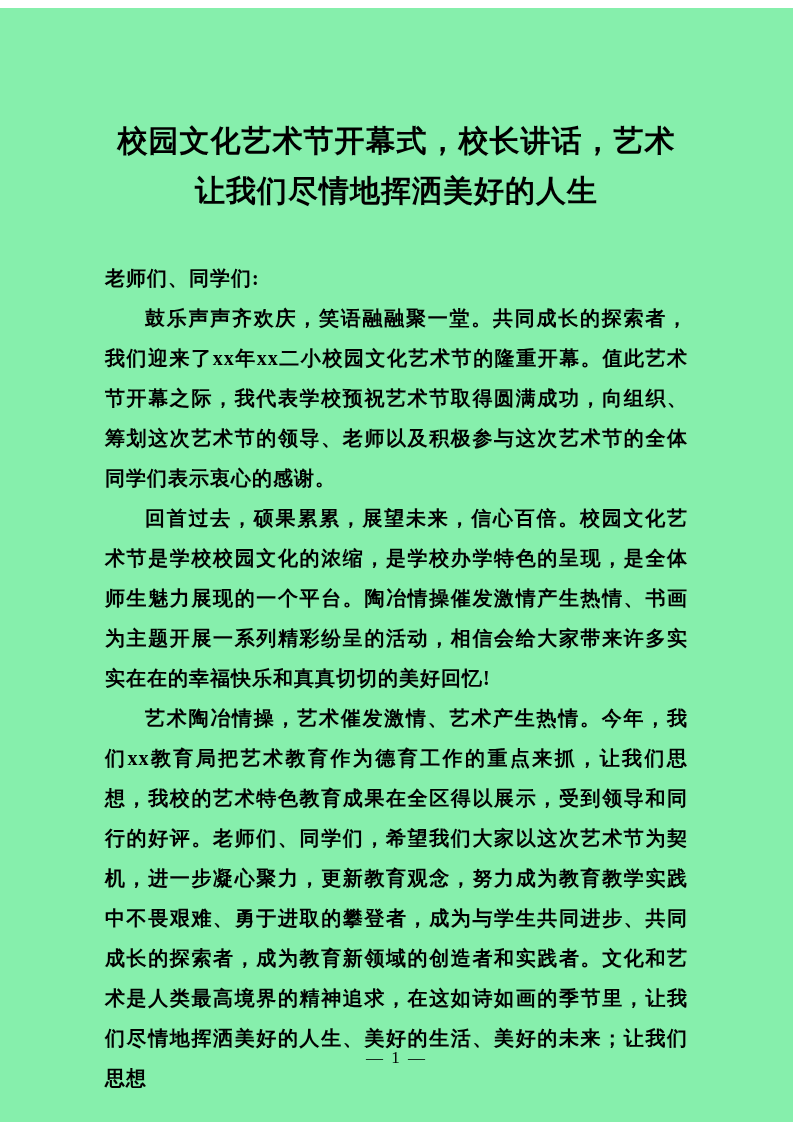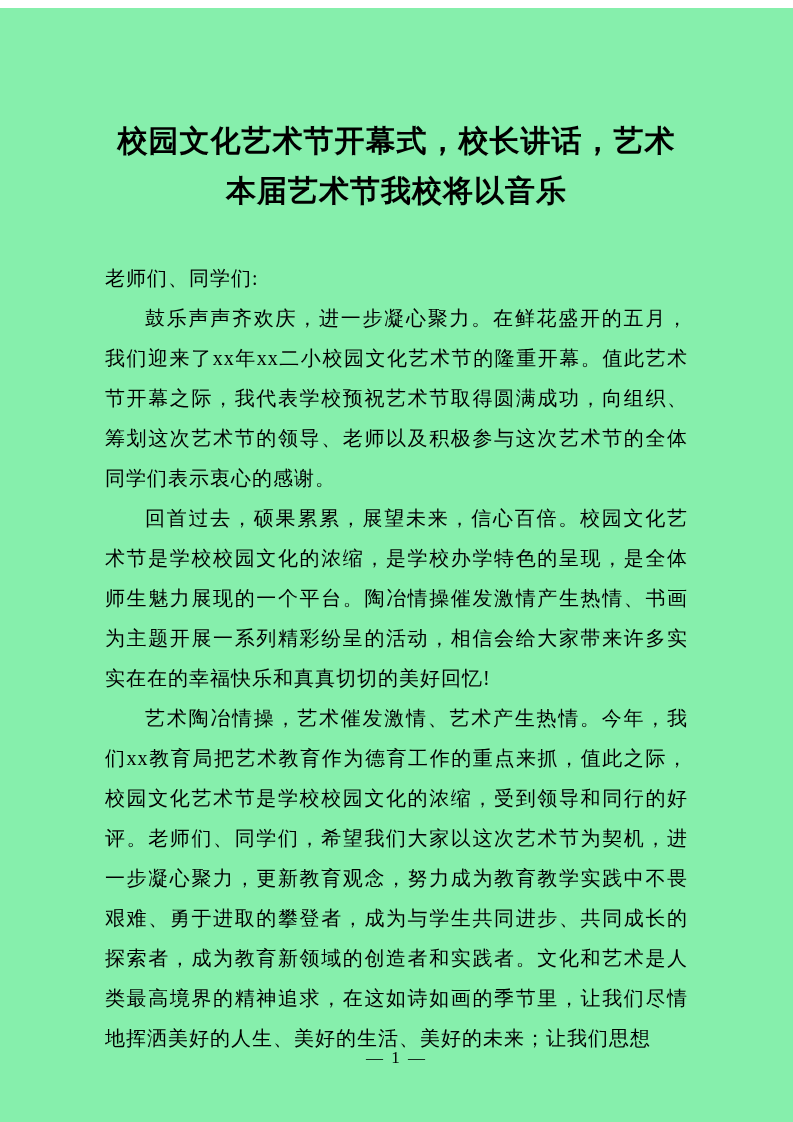--- a/index.html
+++ b/index.html
@@ -36,20 +36,21 @@
     width: 100%;
   }
   .para {
     margin: 0;
     font-size: 20px;
     line-height: 40px;
     text-align: justify;
     letter-spacing: 1px;
     word-break: break-all;
     color: #000000;
+    font-weight: bold;
   }
   .para.indent {
     text-indent: 2em;
   }
   .page-footer {
     position: absolute;
     left: 0;
     right: 0;
     bottom: 62px;
     text-align: center;
@@ -59,25 +60,25 @@
     font-family: "Liberation Serif", "DejaVu Serif", serif;
   }
 </style>
 </head>
 <body>
 
 <div class="page">
 
   <h1 class="doc-title">
     <span class="title-line">校园文化艺术节开幕式，校长讲话，艺术</span>
-    <span class="title-line">本届艺术节我校将以音乐</span>
+    <span class="title-line">让我们尽情地挥洒美好的人生</span>
   </h1>
 
   <div class="doc-body">
     <p class="para">老师们、同学们:</p>
-    <p class="para indent">鼓乐声声齐欢庆，进一步凝心聚力。在鲜花盛开的五月，我们迎来了xx年xx二小校园文化艺术节的隆重开幕。值此艺术节开幕之际，我代表学校预祝艺术节取得圆满成功，向组织、筹划这次艺术节的领导、老师以及积极参与这次艺术节的全体同学们表示衷心的感谢。</p>
+    <p class="para indent">鼓乐声声齐欢庆，笑语融融聚一堂。共同成长的探索者，我们迎来了xx年xx二小校园文化艺术节的隆重开幕。值此艺术节开幕之际，我代表学校预祝艺术节取得圆满成功，向组织、筹划这次艺术节的领导、老师以及积极参与这次艺术节的全体同学们表示衷心的感谢。</p>
     <p class="para indent">回首过去，硕果累累，展望未来，信心百倍。校园文化艺术节是学校校园文化的浓缩，是学校办学特色的呈现，是全体师生魅力展现的一个平台。陶冶情操催发激情产生热情、书画为主题开展一系列精彩纷呈的活动，相信会给大家带来许多实实在在的幸福快乐和真真切切的美好回忆!</p>
-    <p class="para indent">艺术陶冶情操，艺术催发激情、艺术产生热情。今年，我们xx教育局把艺术教育作为德育工作的重点来抓，值此之际，校园文化艺术节是学校校园文化的浓缩，受到领导和同行的好评。老师们、同学们，希望我们大家以这次艺术节为契机，进一步凝心聚力，更新教育观念，努力成为教育教学实践中不畏艰难、勇于进取的攀登者，成为与学生共同进步、共同成长的探索者，成为教育新领域的创造者和实践者。文化和艺术是人类最高境界的精神追求，在这如诗如画的季节里，让我们尽情地挥洒美好的人生、美好的生活、美好的未来；让我们思想</p>
+    <p class="para indent">艺术陶冶情操，艺术催发激情、艺术产生热情。今年，我们xx教育局把艺术教育作为德育工作的重点来抓，让我们思想，我校的艺术特色教育成果在全区得以展示，受到领导和同行的好评。老师们、同学们，希望我们大家以这次艺术节为契机，进一步凝心聚力，更新教育观念，努力成为教育教学实践中不畏艰难、勇于进取的攀登者，成为与学生共同进步、共同成长的探索者，成为教育新领域的创造者和实践者。文化和艺术是人类最高境界的精神追求，在这如诗如画的季节里，让我们尽情地挥洒美好的人生、美好的生活、美好的未来；让我们思想</p>
   </div>
 
   <div class="page-footer">— 1 —</div>
 
 </div>
 
 </body></html>

